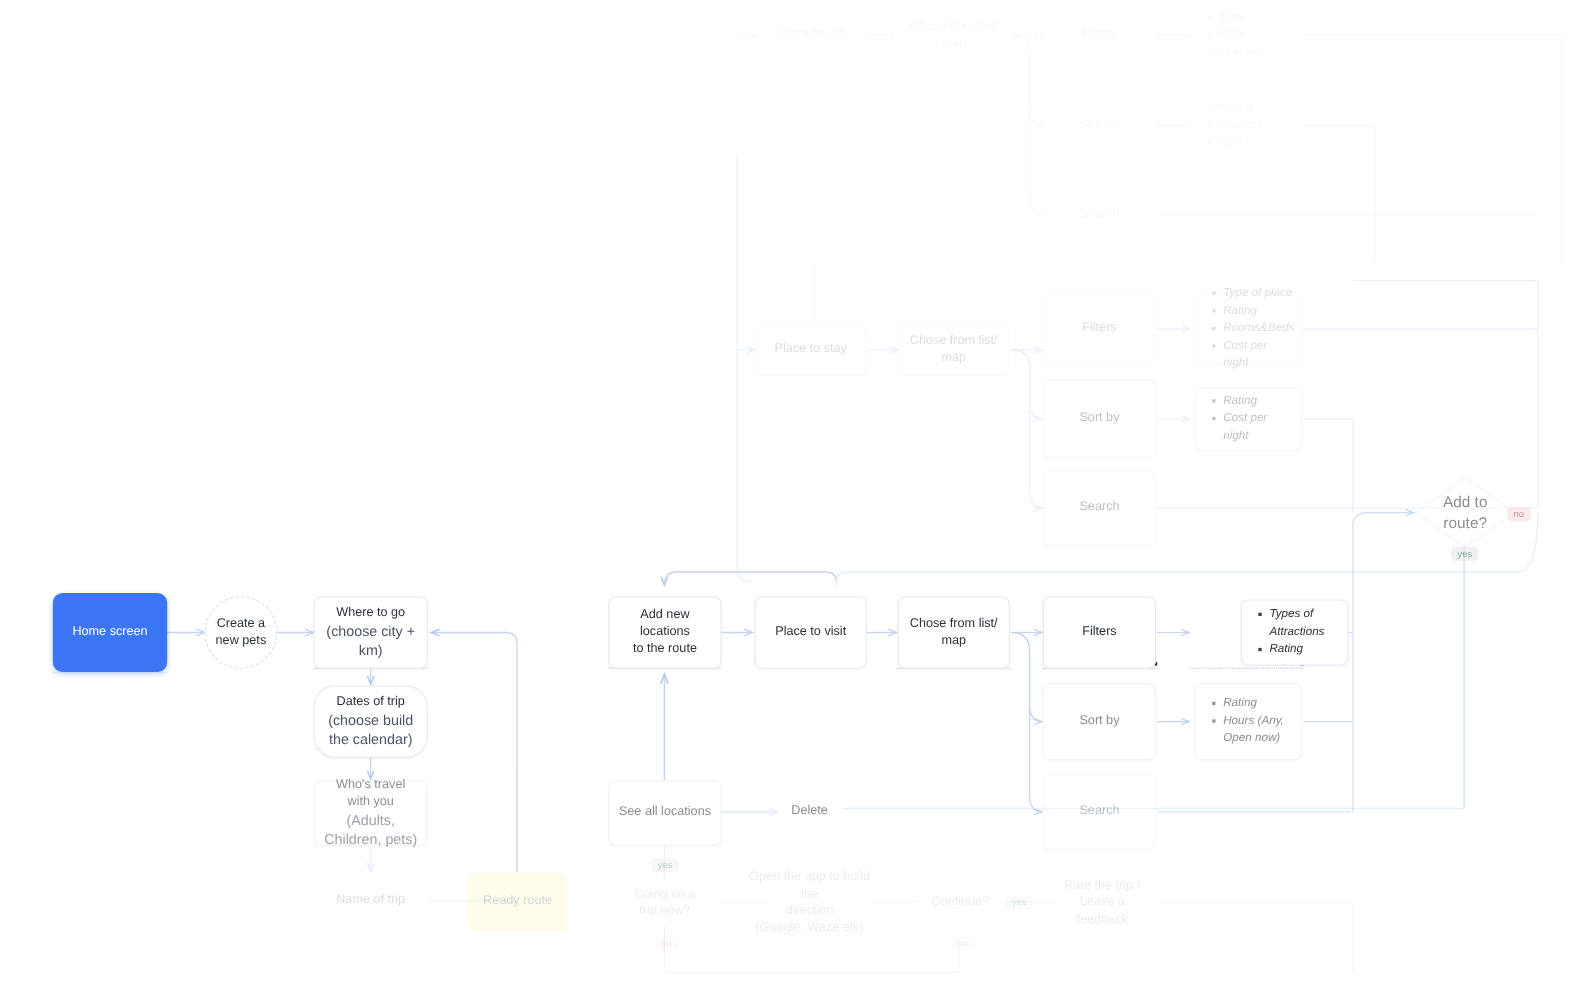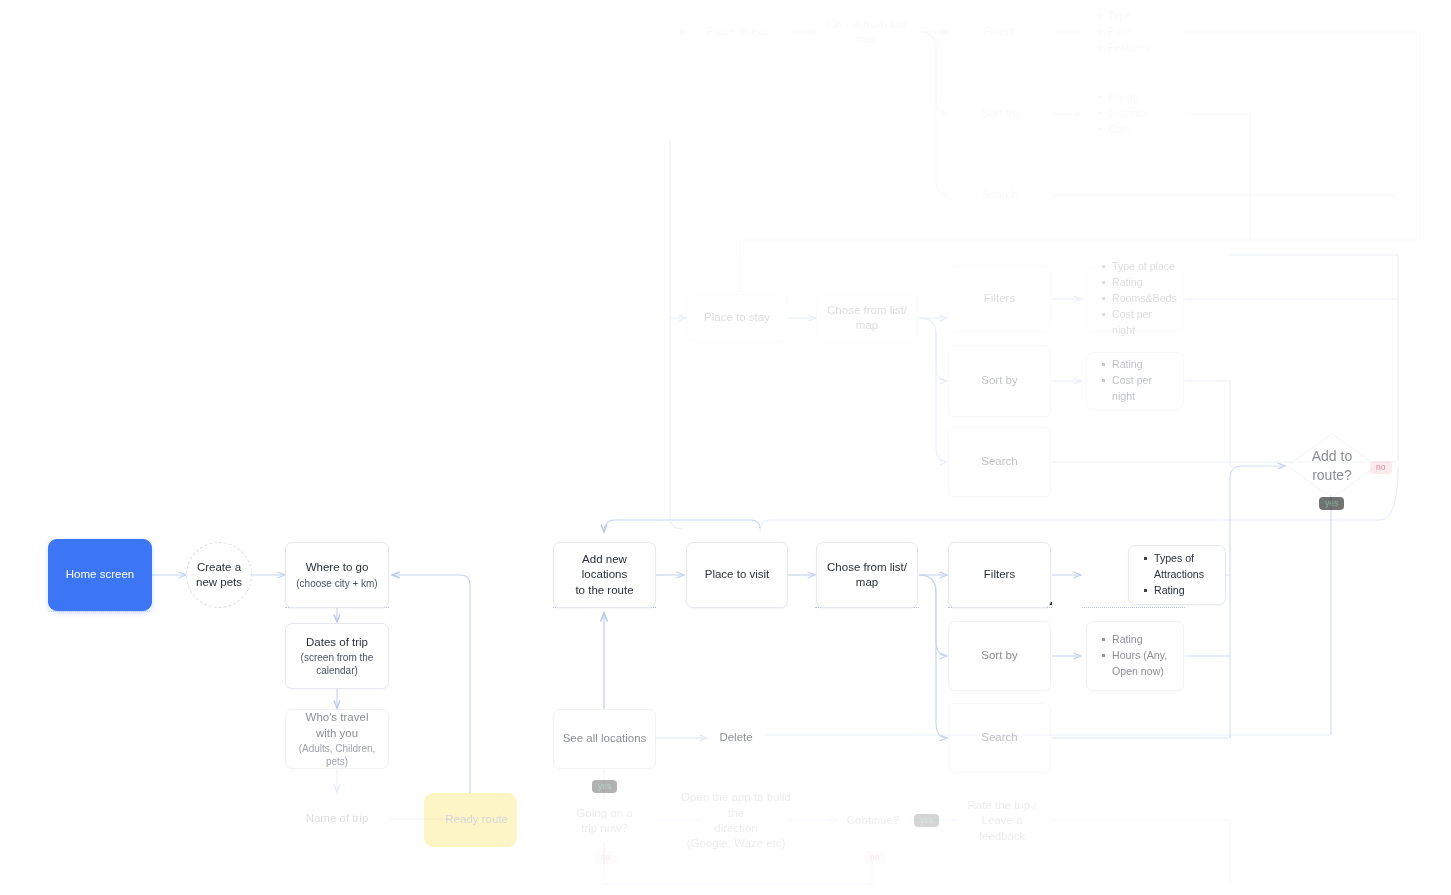--- a/index.html
+++ b/index.html
@@ -31,34 +31,34 @@
     align-items: center;
     justify-content: center;
     text-align: center;
     color: #2a2f3a;
     font-size: 11.5px;
     line-height: 1.34;
     box-shadow: 0 1px 2px rgba(30,40,70,0.035);
     padding: 4px 8px;
   }
   .node .sub {
-    font-size: 10px;
+    font-size: 13px;
     color: #4c5464;
     line-height: 1.3;
     margin-top: 1px;
   }
 
   
   .node.listnode {
     align-items: flex-start;
     justify-content: center;
     text-align: left;
     padding: 6px 10px 6px 14px;
   }
-  .node.listnode ul { list-style: none; }
+  .node.listnode ul { list-style: none; font-style: italic; }
   .node.listnode li {
     position: relative;
     padding-left: 11px;
     font-size: 10.6px;
     line-height: 1.5;
     color: #2a2f3a;
   }
   .node.listnode li::before {
     content: "";
     position: absolute;
@@ -85,26 +85,25 @@
   }
 
   
   .node.ghost {
     border-color: transparent;
     box-shadow: none;
     background: transparent;
   }
   
   .node.tinted {
-    background: #fde047;
+    background: #fef9c3;
     border-color: transparent;
     box-shadow: none;
     border-radius: 9px;
     color: #737b8c;
-    align-items: flex-end;
   }
 
   
   .decision {
     position: absolute;
     display: flex;
     align-items: center;
     justify-content: center;
     text-align: center;
     font-size: 14px;
@@ -119,21 +118,21 @@
 
   
   .chip {
     position: absolute;
     font-size: 8.6px;
     padding: 2px 6px;
     border-radius: 4px;
     line-height: 1.1;
     white-space: nowrap;
   }
-  .chip.yes { background: #000000; color: #1d7a45; }
+  .chip.yes { background: #e5e5e5; color: #1d7a45; }
   .chip.no  { background: #fbdbe0; color: #9c2a3c; }
 
   
   .seldots {
     position: absolute;
     border-bottom: 1px dotted #b9c6e8;
     height: 0;
   }
   .selcorner {
     position: absolute;
@@ -370,23 +369,23 @@
   <div class="node circle" style="left:186px;top:542px;width:66px;height:66px;">
     <span>Create a</span>
     <span>new pets</span>
   </div>
 
   <div class="node" style="left:285px;top:542px;width:104px;height:66px;">
     <span>Where to go</span>
     <span class="sub">(choose city + km)</span>
   </div>
 
-  <div class="node" style="left:285px;top:623px;width:104px;height:66px;">
+  <div class="node" style="left:285px;top:623px;width:104px;height:66px;border-radius:20px;">
     <span>Dates of trip</span>
-    <span class="sub">(screen from the calendar)</span>
+    <span class="sub">(choose build the calendar)</span>
   </div>
 
   <div class="node f-55" style="left:285px;top:709px;width:104px;height:60px;">
     <span>Who's travel</span>
     <span>with you</span>
     <span class="sub">(Adults, Children, pets)</span>
   </div>
 
   <div class="node ghost f-16" style="left:285px;top:793px;width:104px;height:52px;">
     <span>Name of trip</span>

